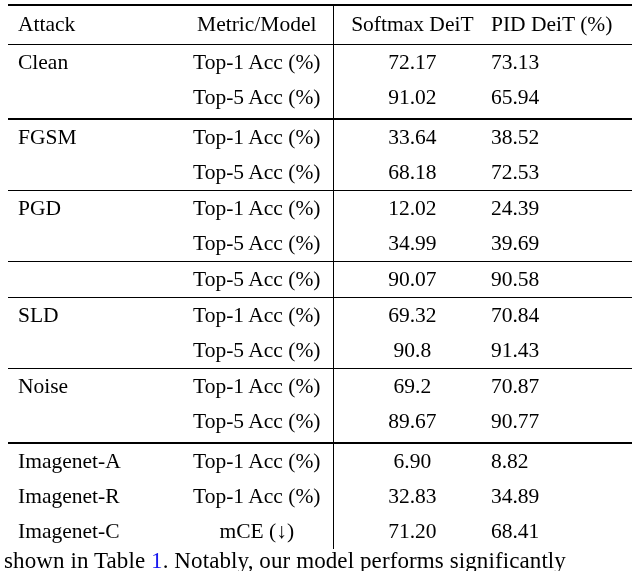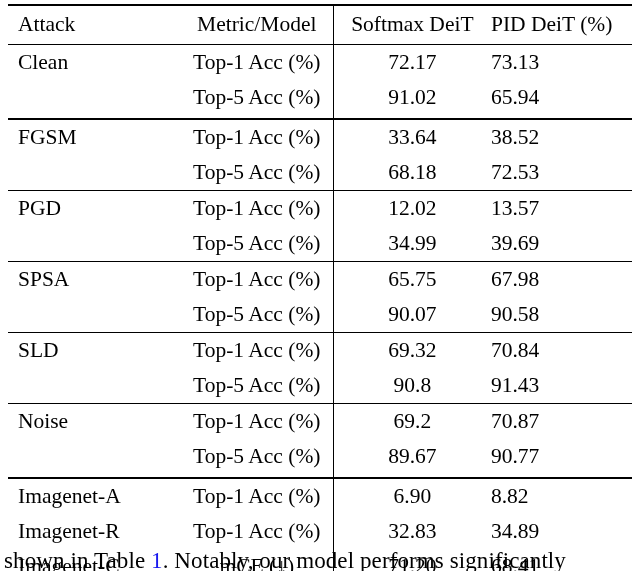--- a/index.html
+++ b/index.html
@@ -171,41 +171,35 @@
         <td class="col-attack"></td>
             <td class="col-metric"></td>
             <td class="col-soft"></td>
             <td class="col-pid"></td>
       </tr>
 
       <tr class="drow">
         <td class="col-attack">PGD</td>
         <td class="col-metric">Top-1 Acc (%)</td>
         <td class="col-soft">12.02</td>
-        <td class="col-pid bold">13.57</td>
+        <td class="col-pid bold">24.39</td>
       </tr>
       <tr class="drow">
         <td class="col-attack"></td>
         <td class="col-metric">Top-5 Acc (%)</td>
         <td class="col-soft">34.99</td>
         <td class="col-pid bold">39.69</td>
       </tr>
       <tr class="rule-thin">
         <td class="col-attack"></td>
             <td class="col-metric"></td>
             <td class="col-soft"></td>
             <td class="col-pid"></td>
       </tr>
 
-      <tr class="drow">
-        <td class="col-attack">SPSA</td>
-        <td class="col-metric">Top-1 Acc (%)</td>
-        <td class="col-soft">65.75</td>
-        <td class="col-pid bold">67.98</td>
-      </tr>
       <tr class="drow">
         <td class="col-attack"></td>
         <td class="col-metric">Top-5 Acc (%)</td>
         <td class="col-soft">90.07</td>
         <td class="col-pid bold">90.58</td>
       </tr>
       <tr class="rule-thin">
         <td class="col-attack"></td>
             <td class="col-metric"></td>
             <td class="col-soft"></td>

